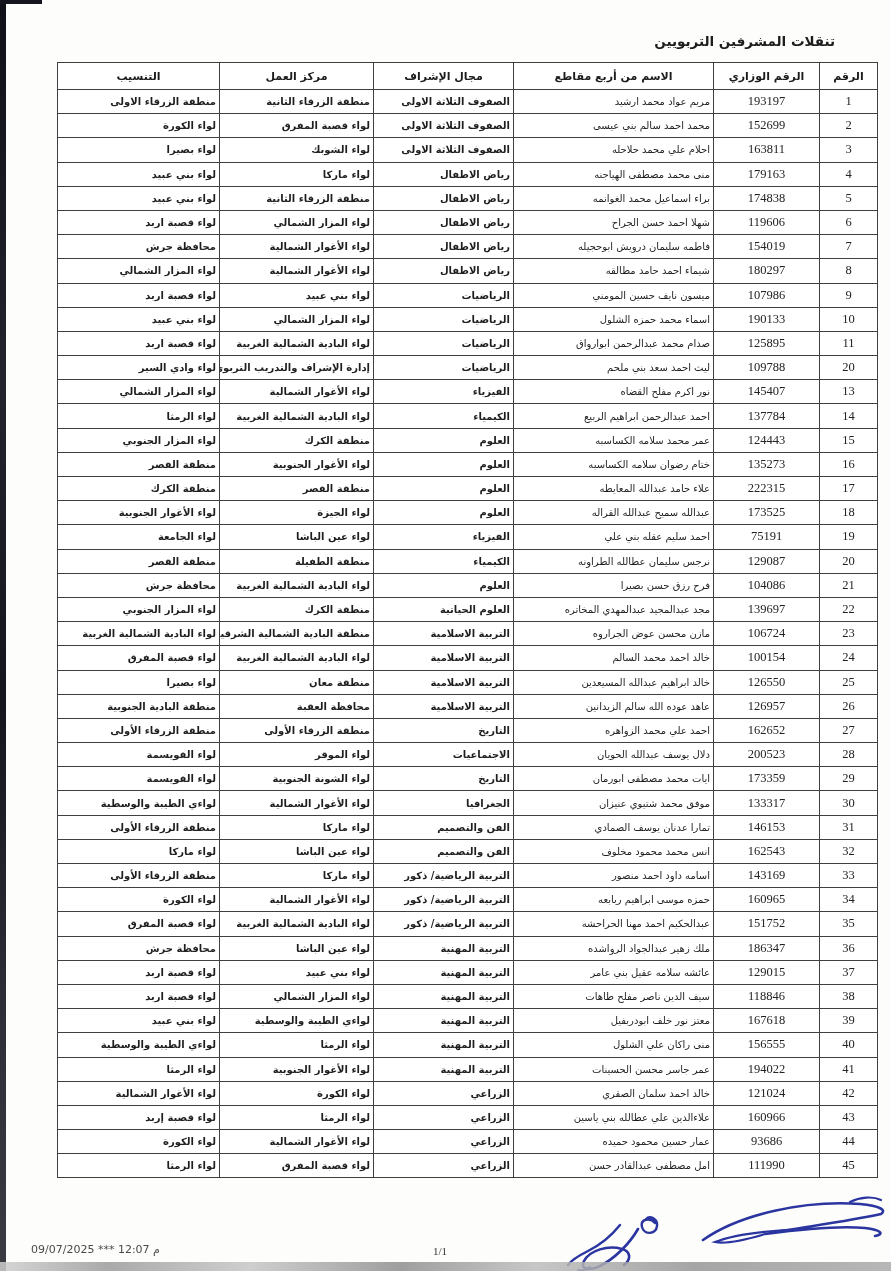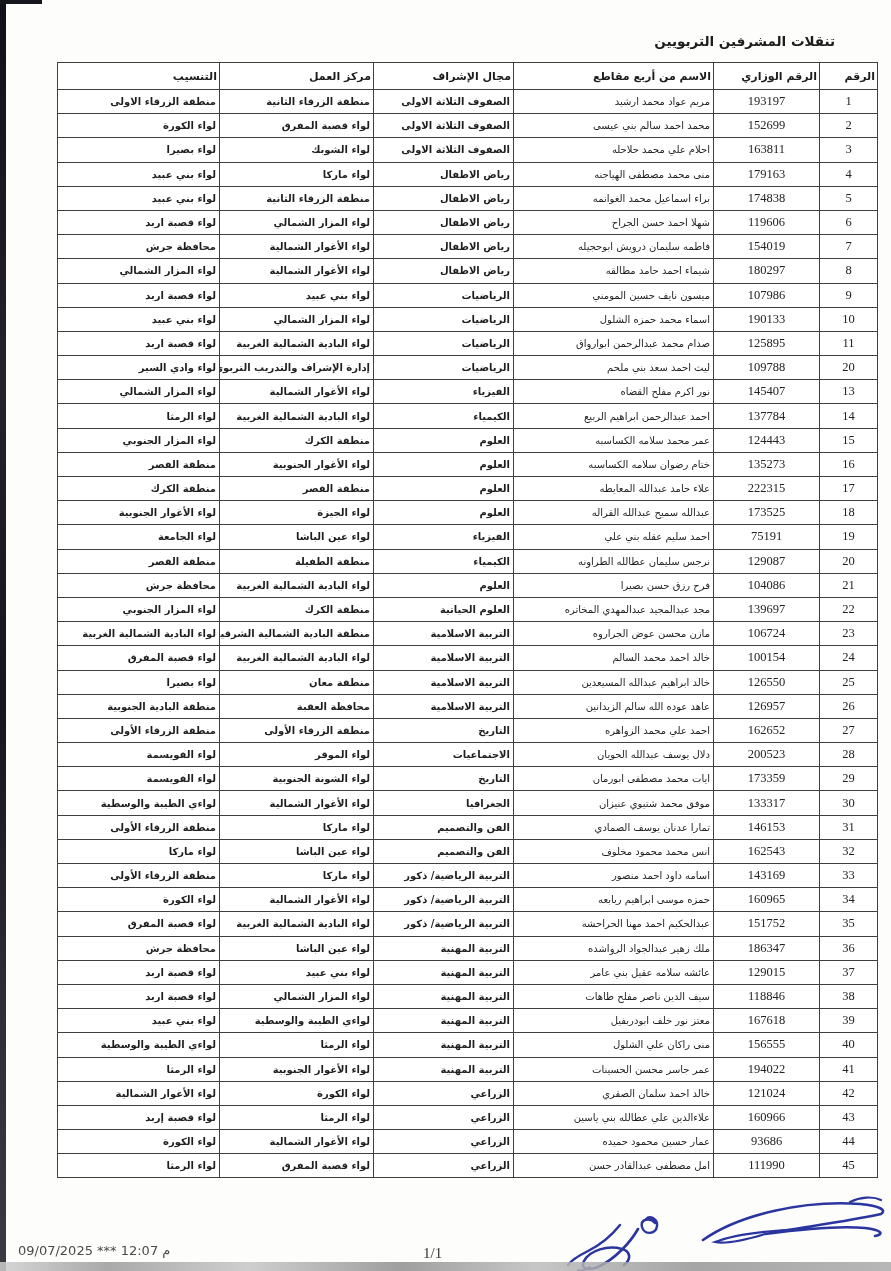--- a/index.html
+++ b/index.html
@@ -27,39 +27,39 @@
     position:absolute;top:62px;left:57px;width:820px;
     border-collapse:collapse;table-layout:fixed;direction:rtl;
     background:#fff;
   }
   table.main,table.main th,table.main td{
     border:1px solid #3f3f3f;
   }
   table.main{border-width:1.5px;}
   th{
     height:26px;font-size:11px;font-weight:bold;color:#1c1c1c;
-    text-align:right;padding:0 2px;overflow:hidden;white-space:nowrap;
+    text-align:center;padding:0 2px;overflow:hidden;white-space:nowrap;
   }
   td{
     height:23.2px;padding:0 3px;overflow:hidden;white-space:nowrap;
     color:#1e1e1e;vertical-align:middle;
   }
   td.num,td.minno{
     text-align:center;direction:ltr;
     font-family:"Liberation Serif","DejaVu Serif",serif;
     font-size:12.5px;color:#222;
   }
   td.name{font-size:10px;font-weight:normal;}
   td.field,td.work,td.assign{font-size:10px;text-align:right;font-weight:bold;}
   .footer-datetime{
-    position:absolute;left:18px;top:1243px;font-size:13px;color:#4a4a4a;
+    position:absolute;left:31px;top:1243px;font-size:11px;color:#4a4a4a;
     font-family:"DejaVu Sans",sans-serif;direction:ltr;
   }
   .footer-page{
-    position:absolute;left:423px;top:1245px;font-size:15px;color:#333;
+    position:absolute;left:433px;top:1245px;font-size:11px;color:#333;
     font-family:"Liberation Serif",serif;
   }
   .sig{position:absolute;pointer-events:none;}
   .sig path{fill:none;stroke:#2b35a0;stroke-linecap:round;}
 </style>
 </head>
 <body>
 
 <div class="scan-left-strip"></div>
 <div class="scan-top-strip"></div>

